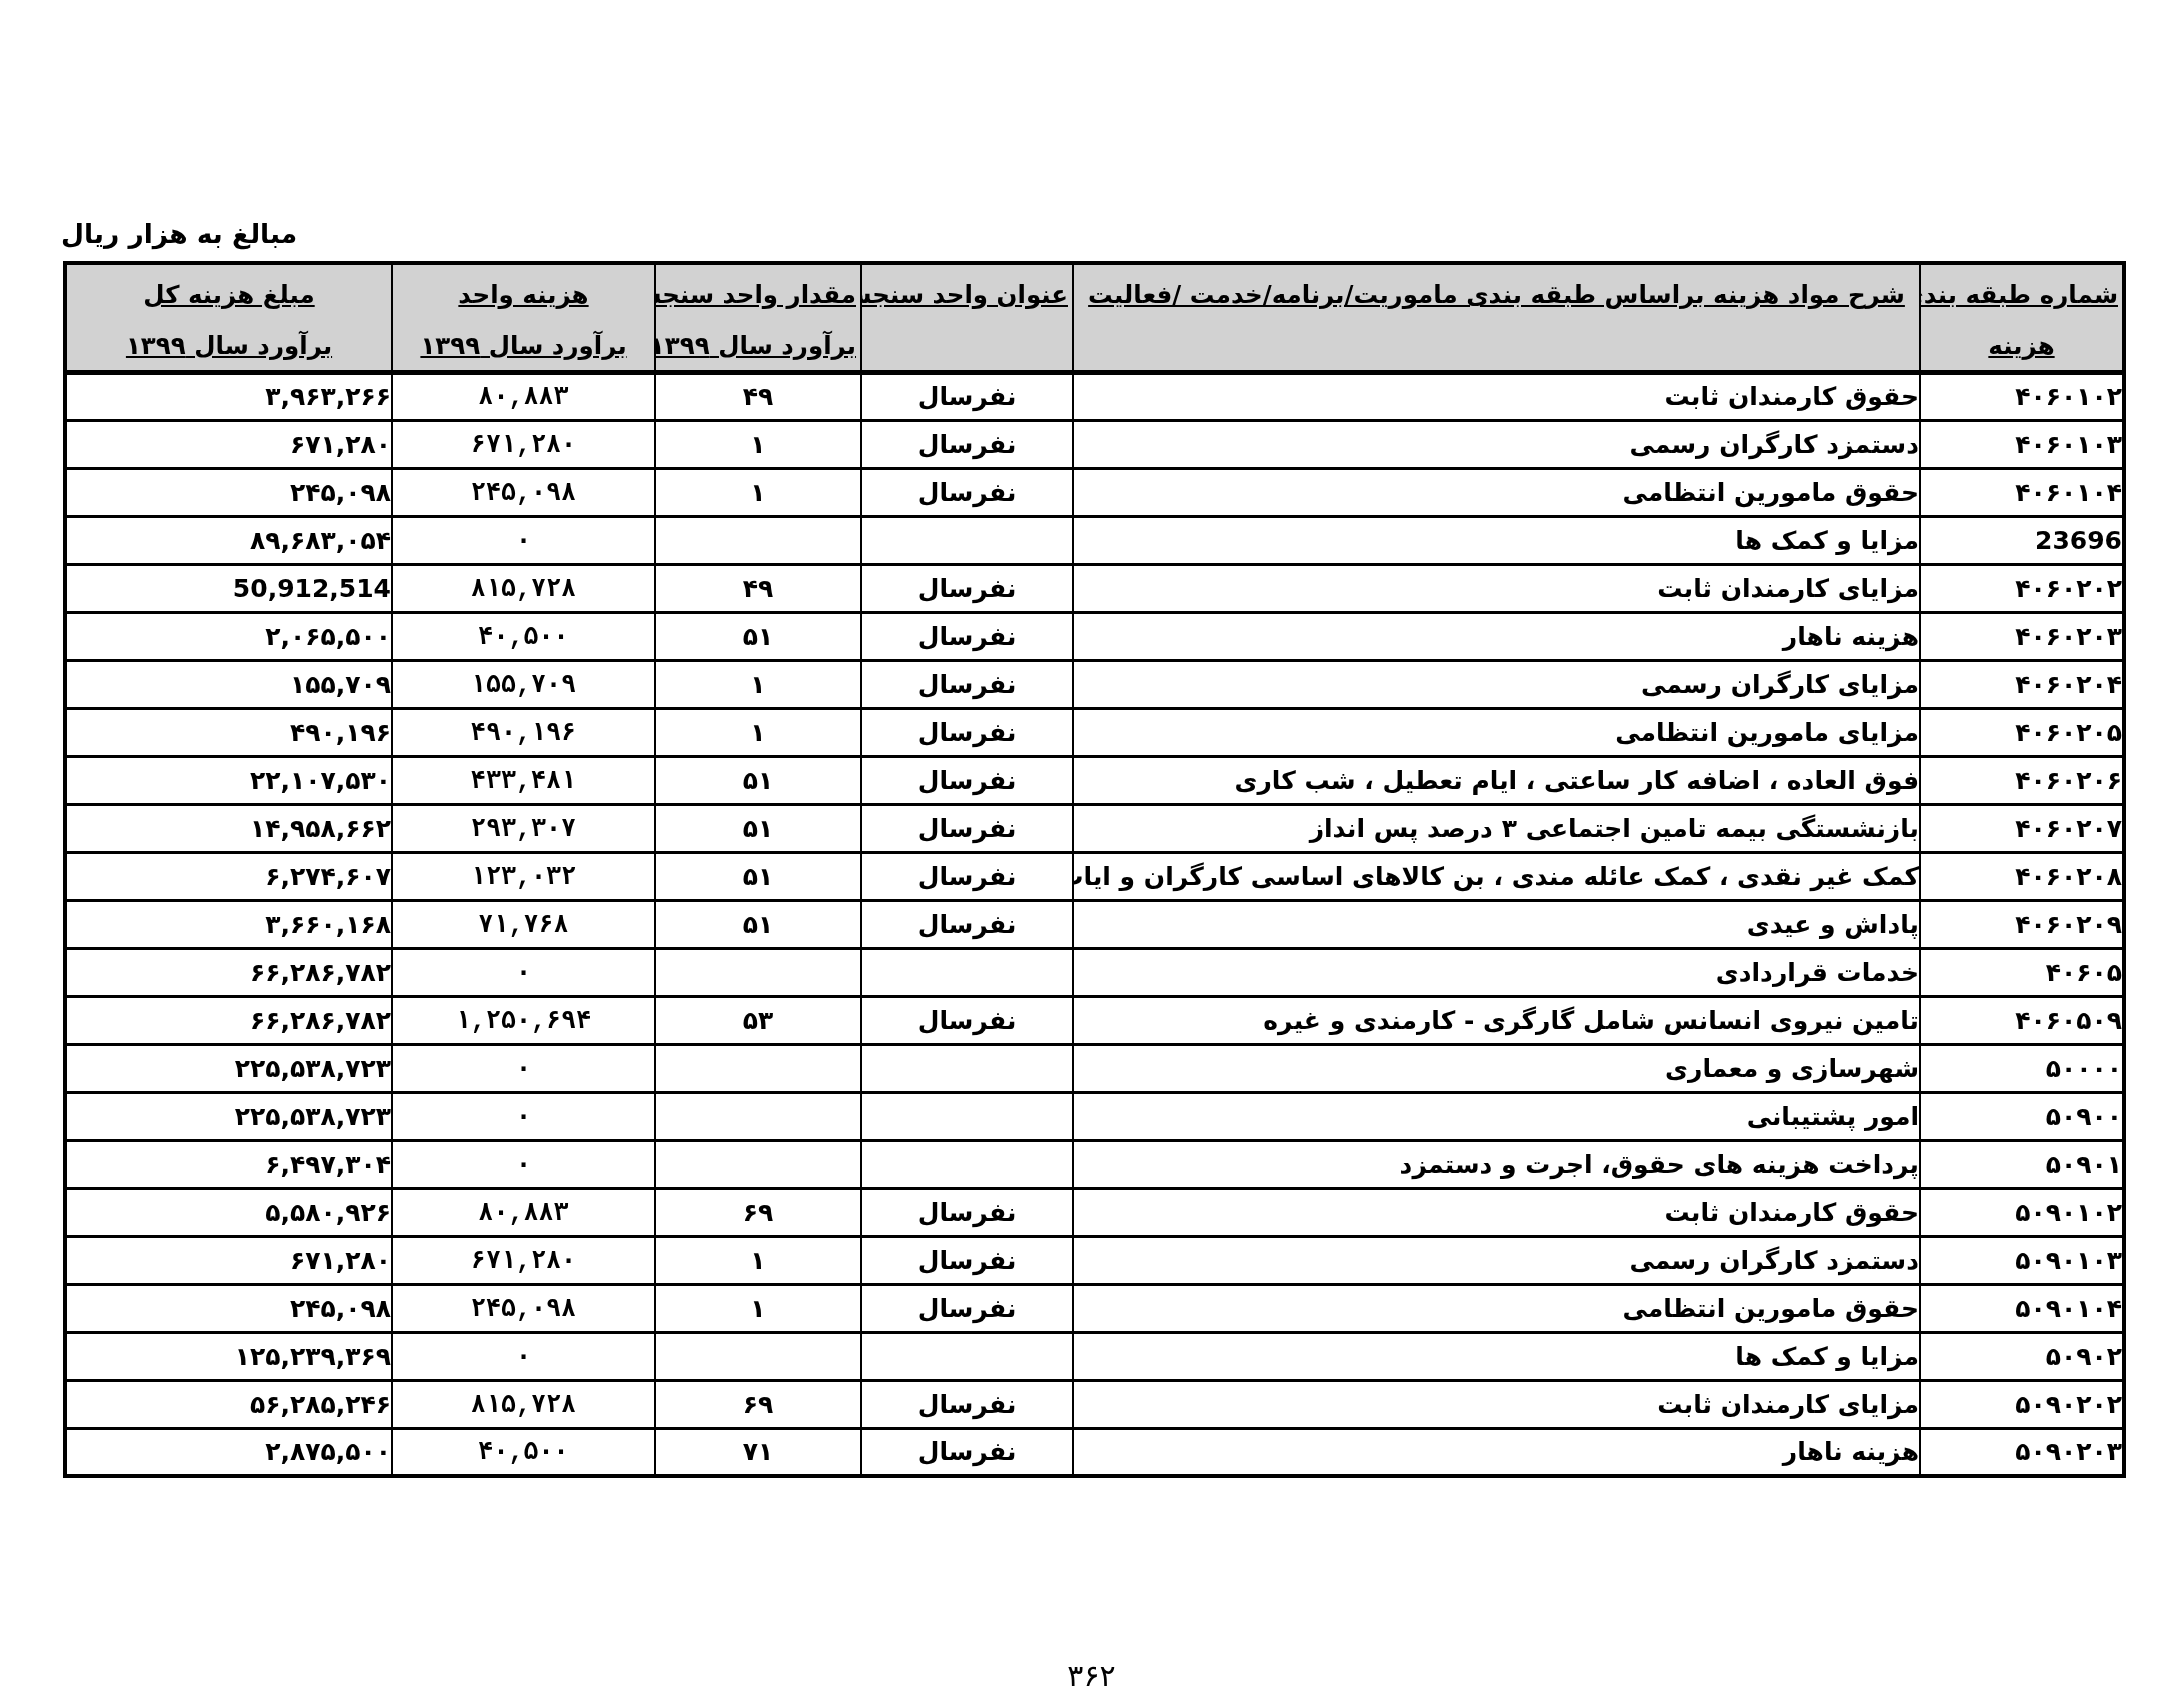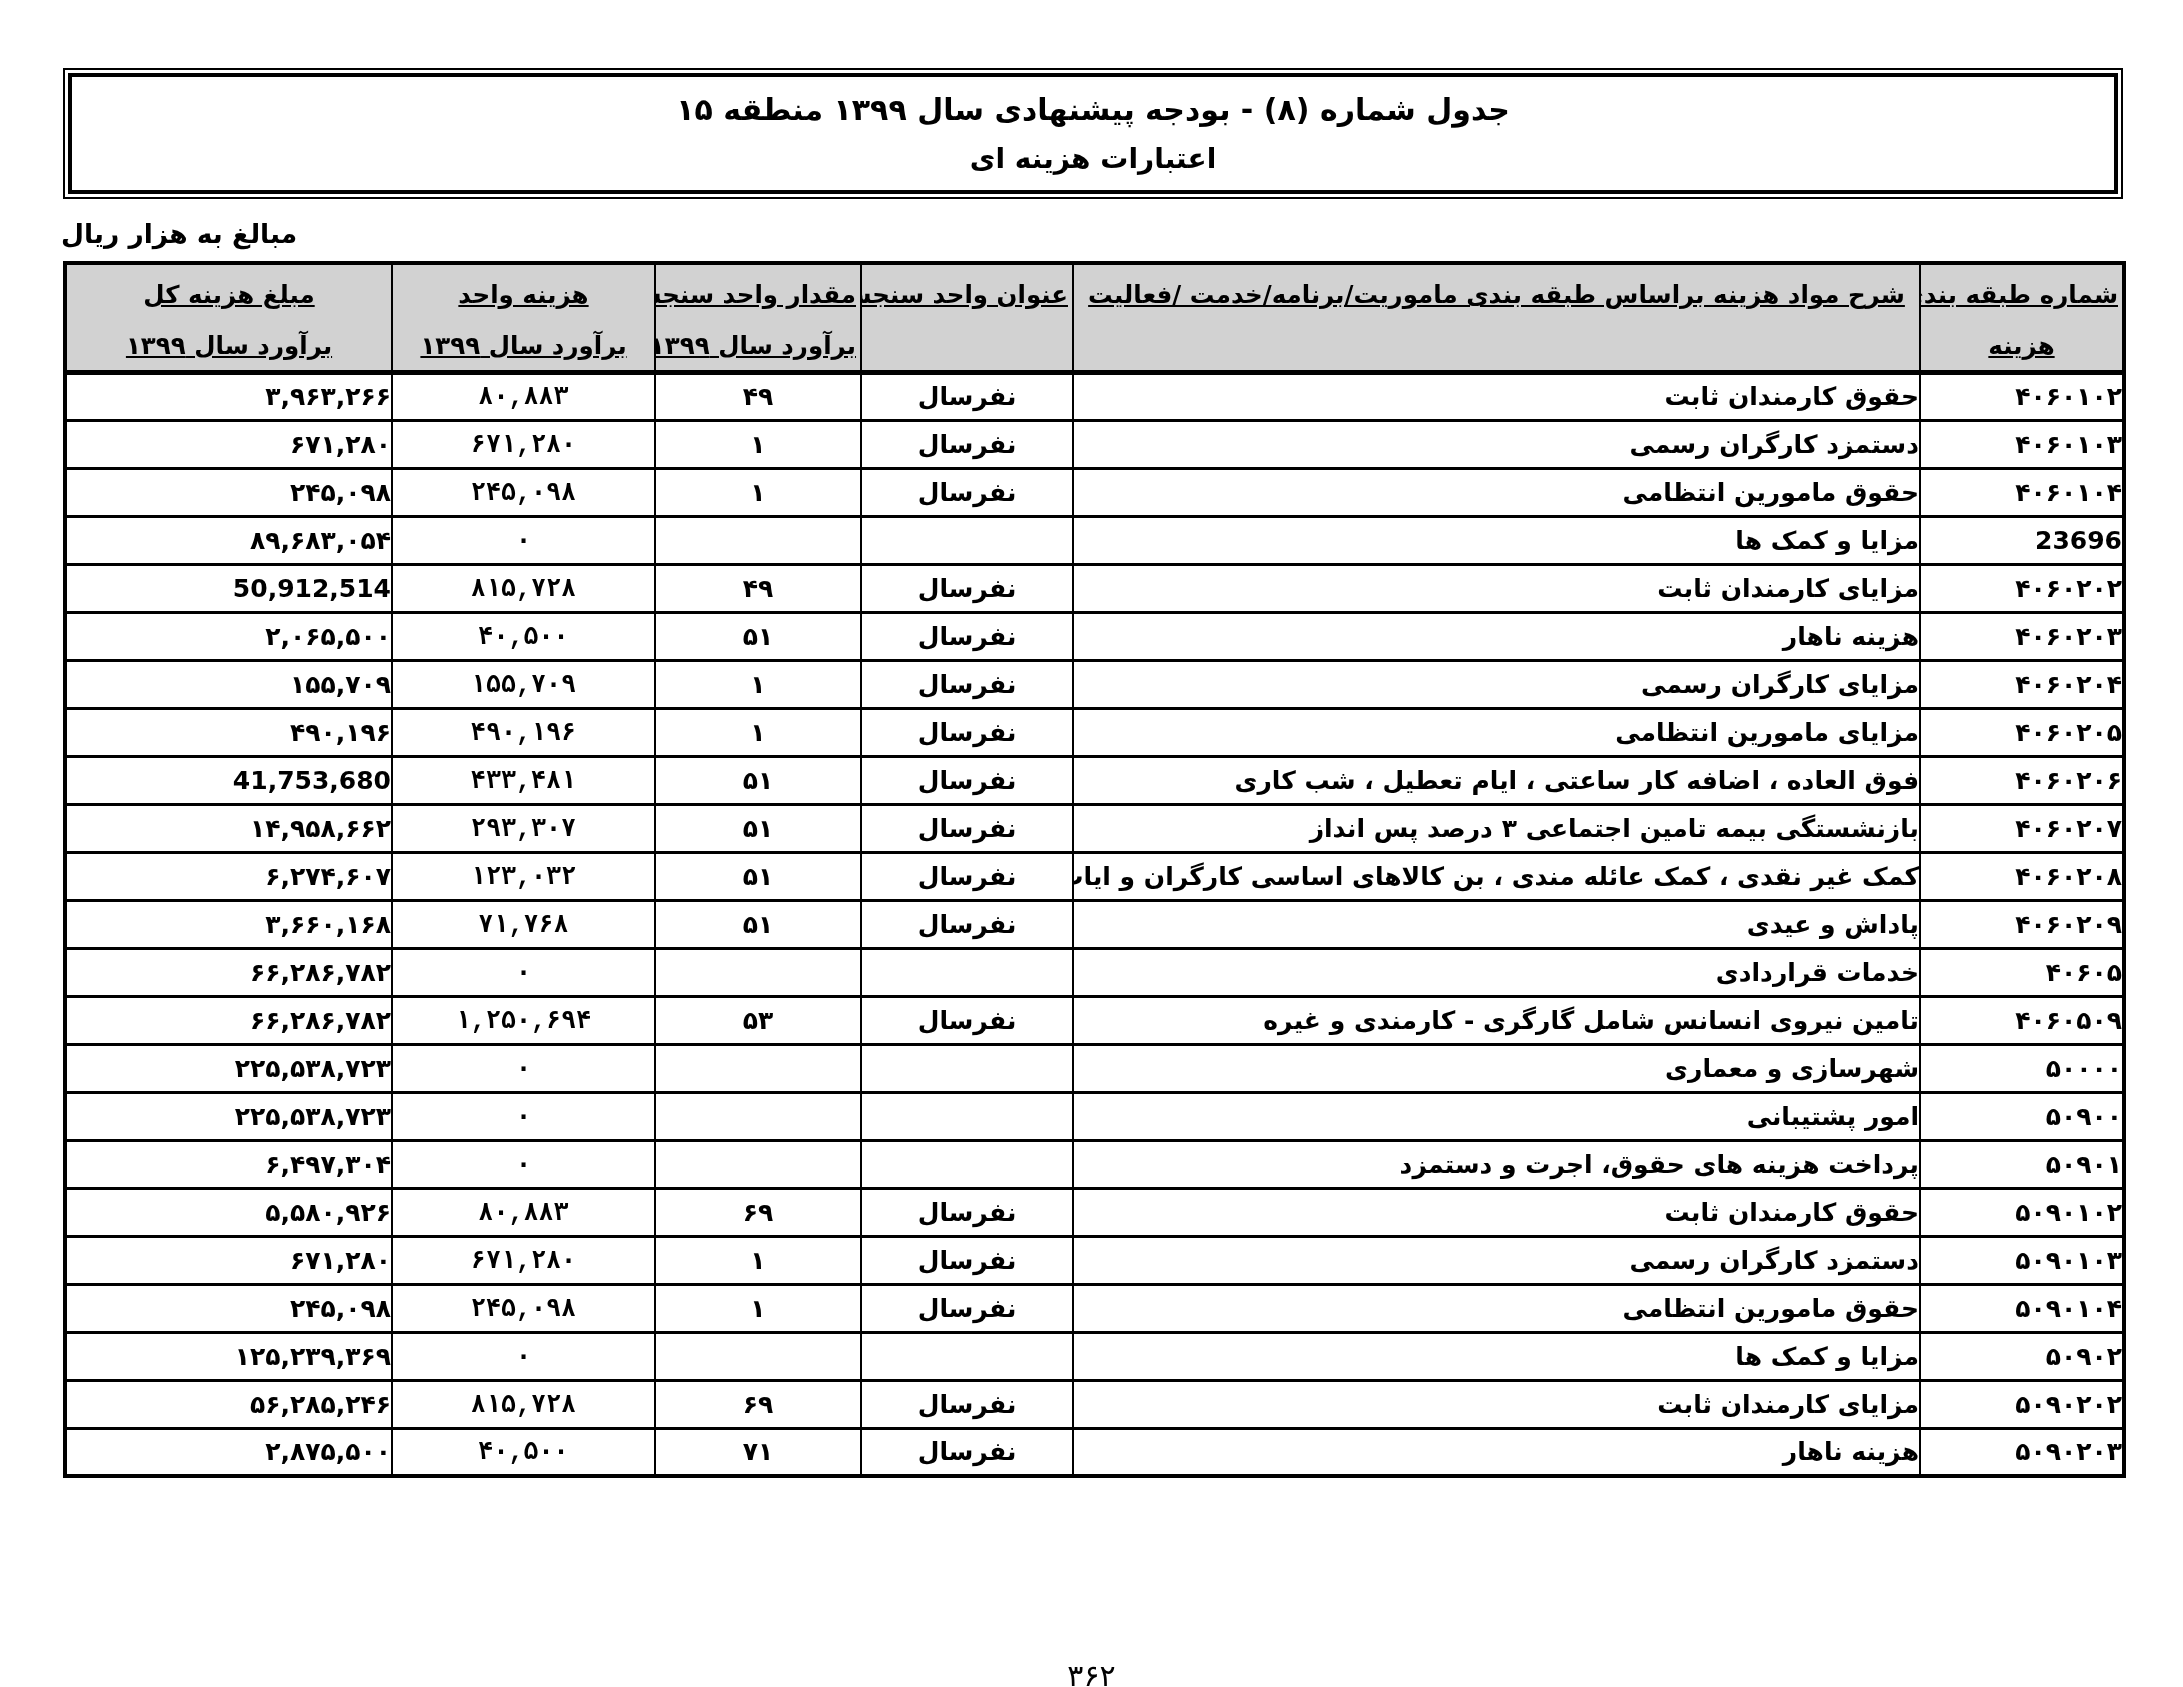--- a/index.html
+++ b/index.html
@@ -93,26 +93,20 @@
   .page-number{
     position:absolute;top:1658px;left:1032px;width:119px;
     text-align:center;font-size:30px;font-weight:normal;
   }
 </style>
 </head>
 <body>
 
 <div class="page">
 
-  <div class="title-box">
-    <div class="title-box-inner">
-      <div class="title-line1">جدول شماره (۸) - بودجه پیشنهادی سال ۱۳۹۹ منطقه ۱۵</div>
-      <div class="title-line2">اعتبارات هزینه ای</div>
-    </div>
-  </div>
 
   <div class="amounts-note">مبالغ به هزار ریال</div>
 
   <table class="budget">
     <colgroup>
       <col style="width:204px">
       <col style="width:847px">
       <col style="width:212px">
       <col style="width:206px">
       <col style="width:263px">
@@ -220,21 +214,21 @@
     <td class="c-qty">۱</td>
     <td class="c-ucost">۴۹۰,۱۹۶</td>
     <td class="c-total">۴۹۰,۱۹۶</td>
   </tr>
         <tr>
     <td class="c-code">۴۰۶۰۲۰۶</td>
     <td class="c-desc">فوق العاده ، اضافه کار ساعتی ، ایام تعطیل ، شب کاری</td>
     <td class="c-unit">نفرسال</td>
     <td class="c-qty">۵۱</td>
     <td class="c-ucost">۴۳۳,۴۸۱</td>
-    <td class="c-total">41,753,680</td>
+    <td class="c-total">۲۲,۱۰۷,۵۳۰</td>
   </tr>
         <tr>
     <td class="c-code">۴۰۶۰۲۰۷</td>
     <td class="c-desc">بازنشستگی بیمه تامین اجتماعی ۳ درصد پس انداز</td>
     <td class="c-unit">نفرسال</td>
     <td class="c-qty">۵۱</td>
     <td class="c-ucost">۲۹۳,۳۰۷</td>
     <td class="c-total">۱۴,۹۵۸,۶۶۲</td>
   </tr>
         <tr>

